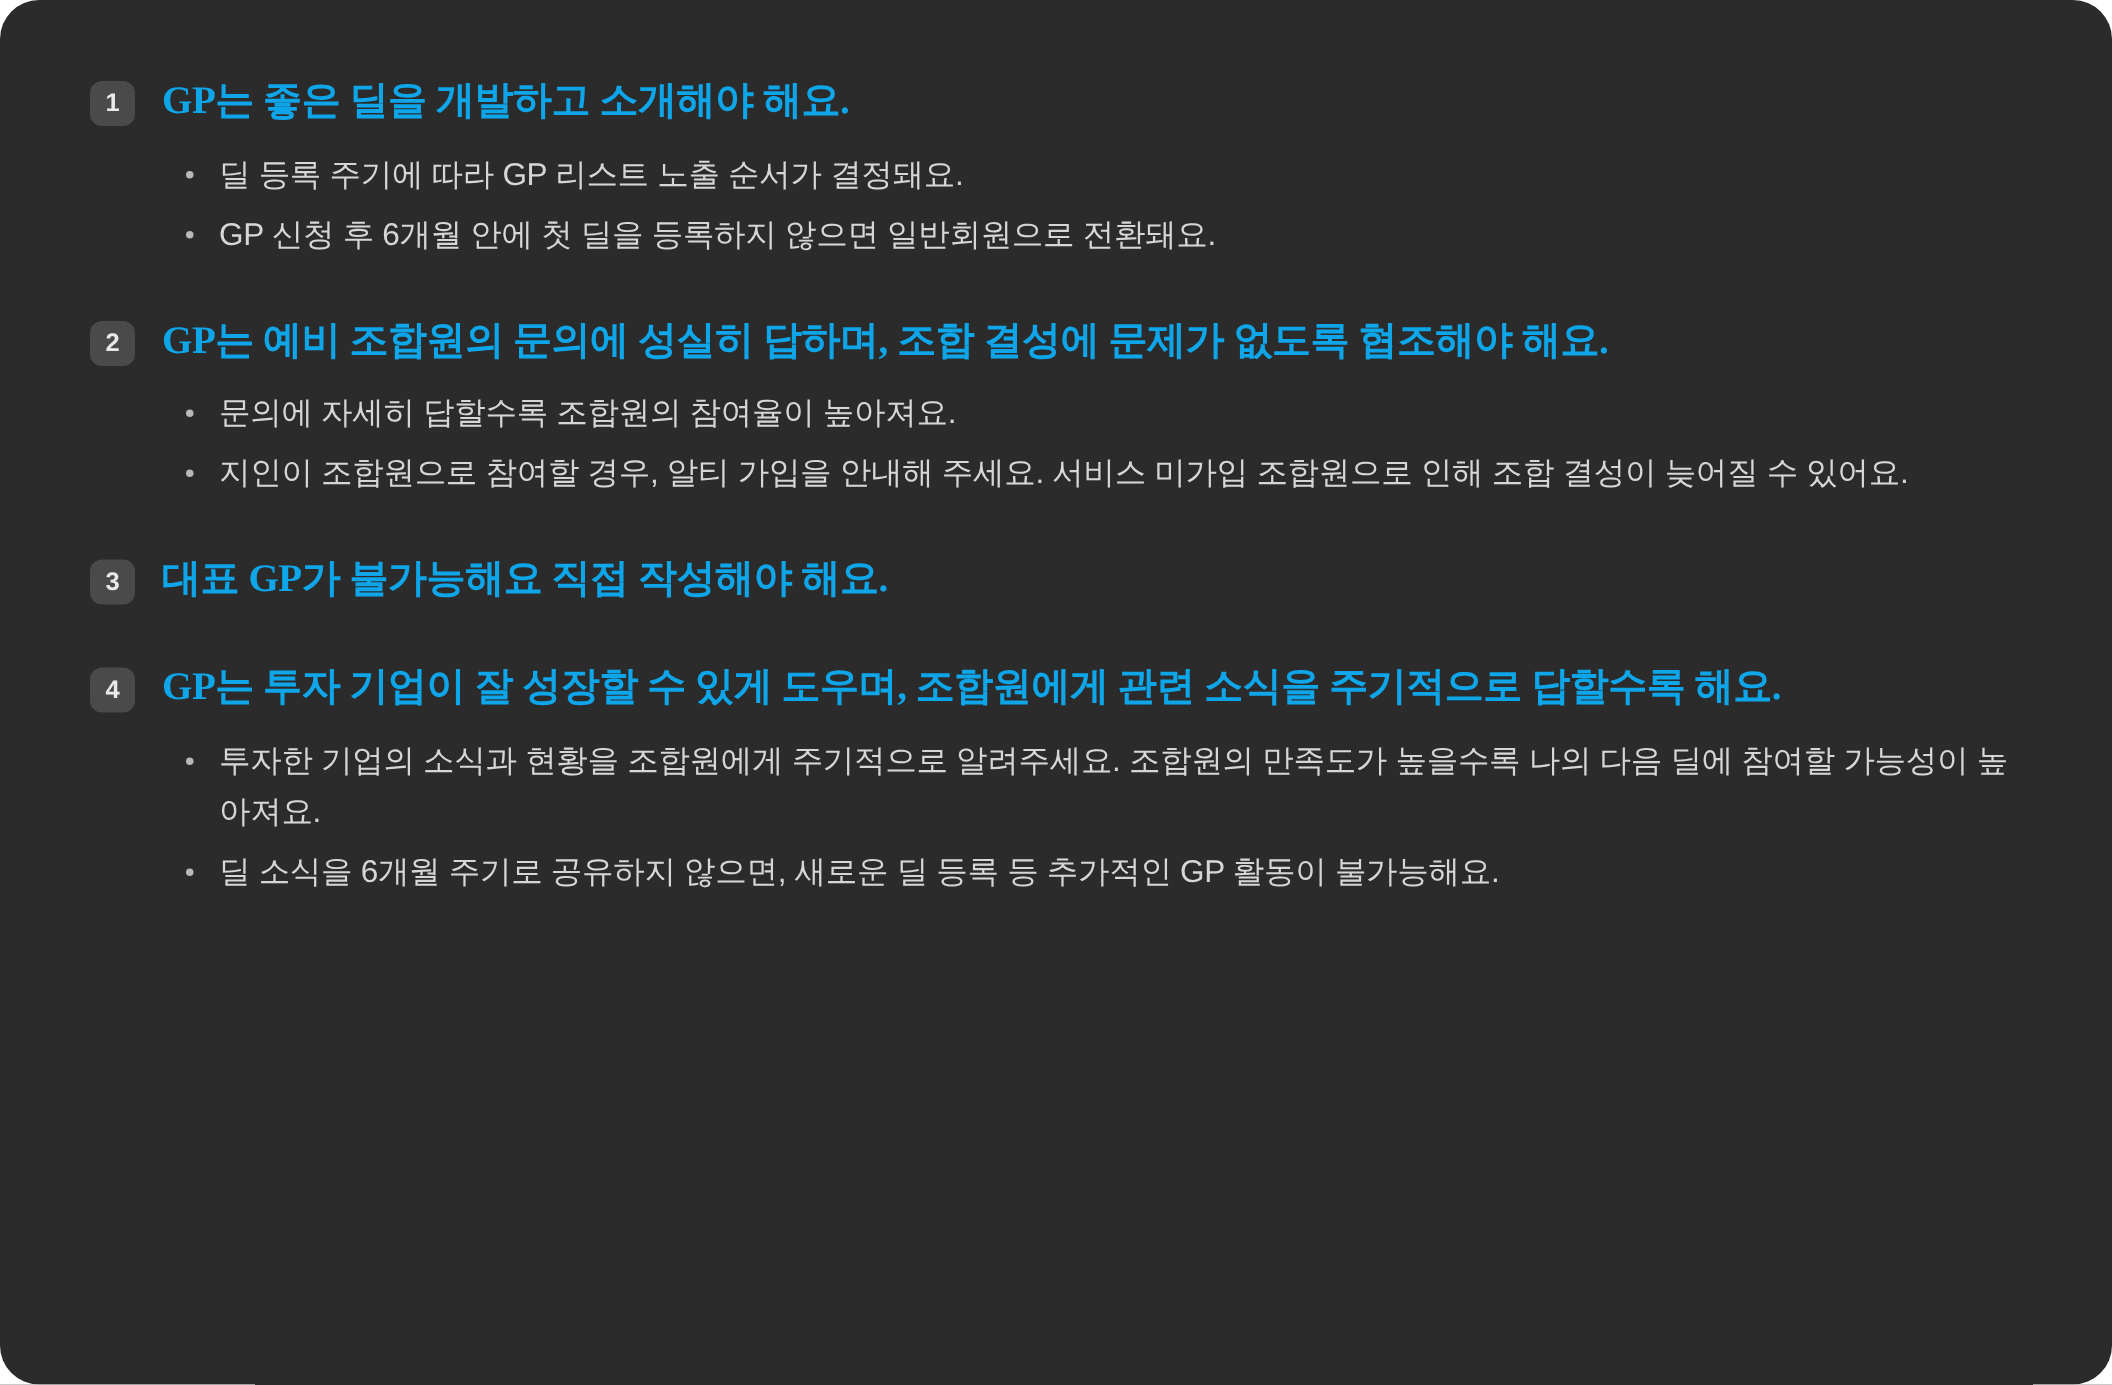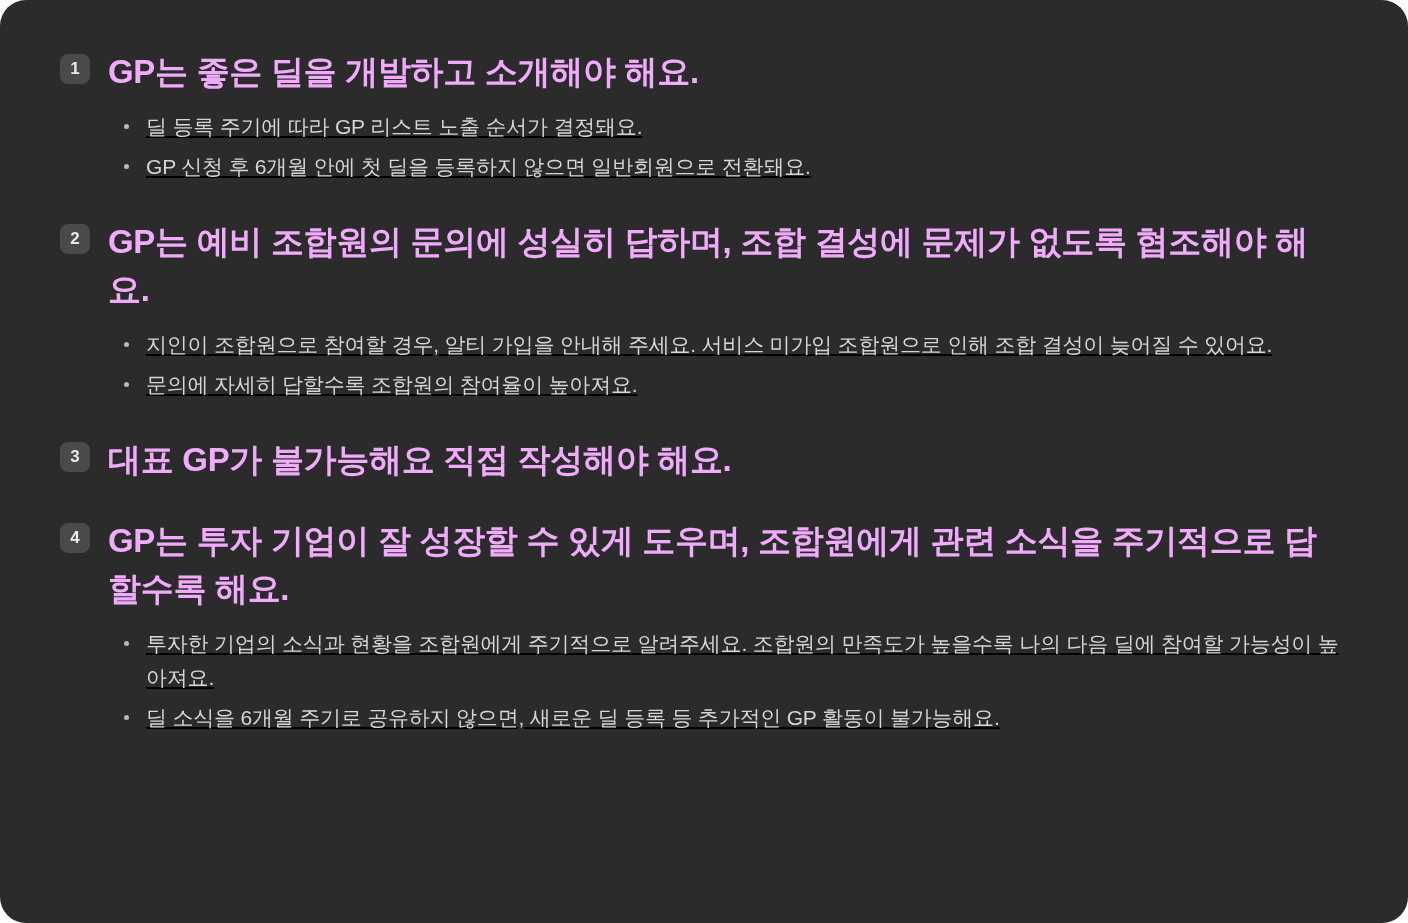--- a/index.html
+++ b/index.html
@@ -40,31 +40,31 @@
     border-radius: 8px;
     background: #4a4a4a;
     color: #e9e9e9;
     font-size: 17px;
     font-weight: bold;
     line-height: 30px;
     text-align: center;
     margin-top: 6px;
   }
   .heading-text {
-    color: #f0abfc;
-    font-size: 33px;
+    color: #0ea5e9;
+    font-size: 26px;
     font-weight: bold;
     line-height: 1.45;
     letter-spacing: -0.3px;
+    font-family: Liberation Serif, serif;
   }
   .bullets {
     list-style: none;
     margin: 14px 0 0 0;
     padding: 0 0 0 62px;
-    text-decoration: underline;
   }
   .bullets li {
     position: relative;
     color: #d6d6d6;
     font-size: 21px;
     line-height: 1.62;
     letter-spacing: -0.2px;
     padding-left: 24px;
     margin-bottom: 6px;
   }
@@ -97,22 +97,22 @@
       <li>GP 신청 후 6개월 안에 첫 딜을 등록하지 않으면 일반회원으로 전환돼요.</li>
     </ul>
   </div>
 
   <div class="section">
     <div class="heading-row">
       <div class="badge">2</div>
       <div class="heading-text">GP는 예비 조합원의 문의에 성실히 답하며, 조합 결성에 문제가 없도록 협조해야 해요.</div>
     </div>
     <ul class="bullets">
+      <li>문의에 자세히 답할수록 조합원의 참여율이 높아져요.</li>
       <li>지인이 조합원으로 참여할 경우, 알티 가입을 안내해 주세요. 서비스 미가입 조합원으로 인해 조합 결성이 늦어질 수 있어요.</li>
-      <li>문의에 자세히 답할수록 조합원의 참여율이 높아져요.</li>
     </ul>
   </div>
 
   <div class="section">
     <div class="heading-row">
       <div class="badge">3</div>
       <div class="heading-text">대표 GP가 불가능해요 직접 작성해야 해요.</div>
     </div>
   </div>
 

